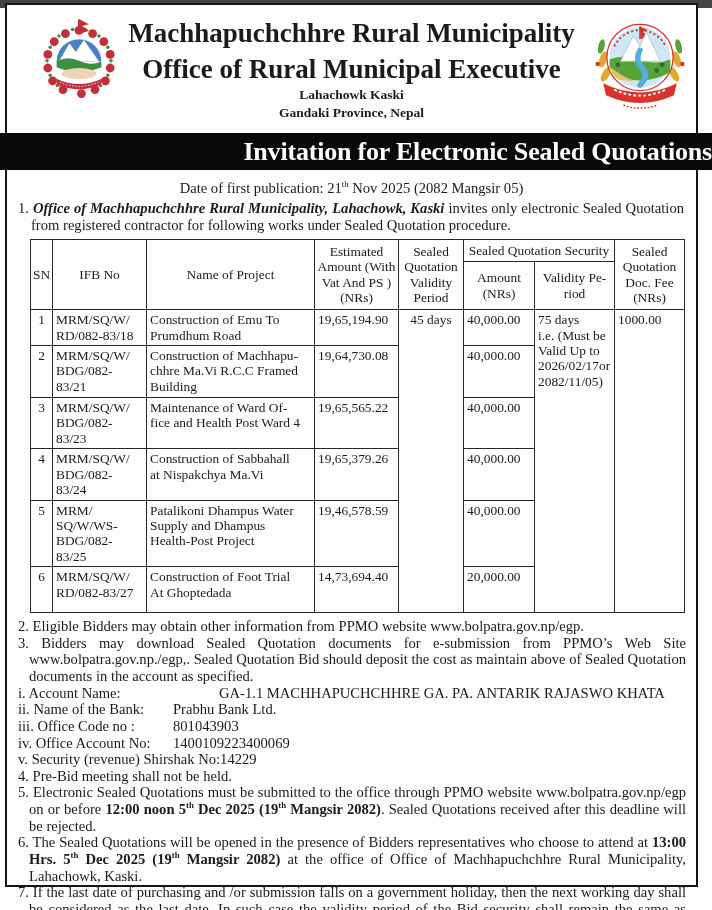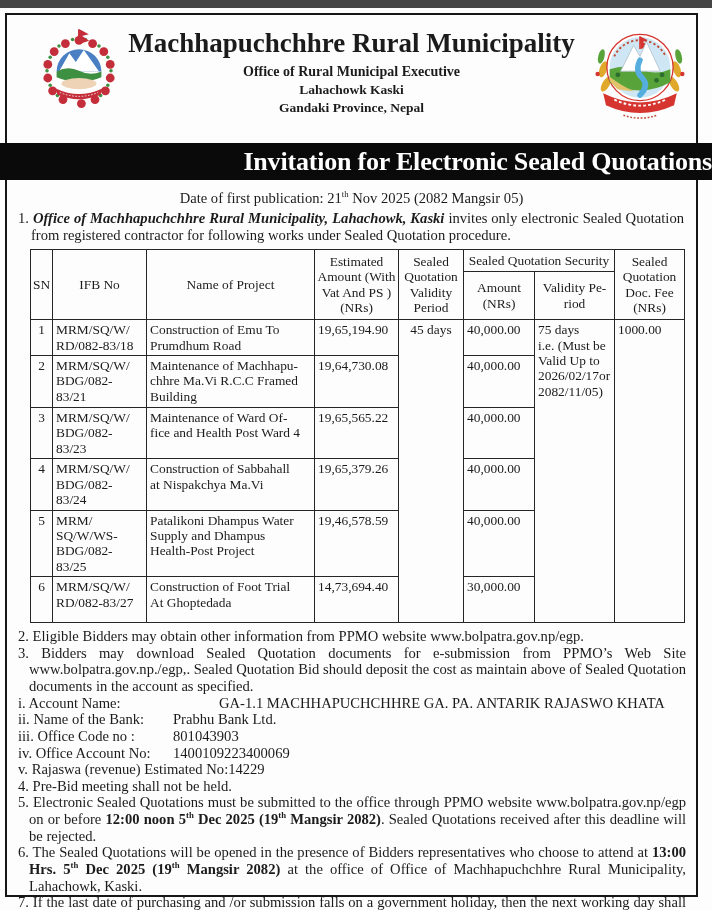--- a/index.html
+++ b/index.html
@@ -4,31 +4,31 @@
 <style>
   * { margin:0; padding:0; box-sizing:border-box; }
   html,body { width:712px; height:910px; }
   body {
     font-family:"Liberation Serif","DejaVu Serif",serif;
     background:#ffffff; color:#1b1b1b;
   }
   .screen { position:relative; width:712px; height:910px; background:#fdfdfd; overflow:hidden; }
   .topbar { position:absolute; top:0; left:0; width:712px; height:8px; background:#454545; }
   .sheet {
-    position:absolute; top:13px; left:5px; width:693px; height:884px;
+    position:absolute; top:3px; left:5px; width:693px; height:884px;
     border:2px solid #161616; padding:8px 4px 0 4px; background:#fdfdfd;
   }
 
   
   .letterhead { position:relative; height:116px; }
   .logo-left { position:absolute; left:28px; top:6px; }
   .logo-right { position:absolute; right:6px; top:-2px; }
   .head-center { text-align:center; padding-top:6px; }
   .title { font-size:27px; font-weight:bold; line-height:1.1; }
-  .subtitle { font-size:14px; font-weight:bold; margin-top:5px; }
+  .subtitle { font-size:27px; font-weight:bold; margin-top:5px; }
   .addr { font-size:13.5px; margin-top:3px; line-height:1.1;font-weight:bold; }
 
   
   .banner {
     margin:4px -20px 0 -11px; height:37px; background:#0a0a0a;
     color:#ffffff; text-align:right; font-weight:bold; font-size:26px;
     line-height:37px; letter-spacing:-0.2px;
   }
 
   .pubdate { text-align:center; font-size:14.6px; margin-top:10px; }
@@ -217,21 +217,21 @@
 i.e. (Must be
 Valid Up to
 2026/02/17or
 2082/11/05)</td>
         <td class="num" rowspan="6">1000.00</td>
       </tr>
       <tr class="r2">
         <td class="ctr">2</td>
         <td>MRM/SQ/W/
 BDG/082-83/21</td>
-        <td>Maintenance of Machhapu-
+        <td>Construction of Machhapu-
 chhre Ma.Vi R.C.C Framed
 Building</td>
         <td class="num">19,64,730.08</td>
         <td class="num">40,000.00</td>
       </tr>
       <tr class="r3">
         <td class="ctr">3</td>
         <td>MRM/SQ/W/
 BDG/082-83/23</td>
         <td>Maintenance of Ward Of-
@@ -259,21 +259,21 @@
         <td class="num">19,46,578.59</td>
         <td class="num">40,000.00</td>
       </tr>
       <tr class="r6">
         <td class="ctr">6</td>
         <td>MRM/SQ/W/
 RD/082-83/27</td>
         <td>Construction of Foot Trial
 At Ghoptedada</td>
         <td class="num">14,73,694.40</td>
-        <td class="num">30,000.00</td>
+        <td class="num">20,000.00</td>
       </tr>
     </tbody>
       </table>
 
     <div class="notes">
       <p class="para note"><span>2.</span> <span>Eligible Bidders may obtain other information from PPMO website www.bolpatra.gov.np/egp.</span></p>
       <p class="para note"><span>3.</span> <span>Bidders may download Sealed Quotation documents for e-submission from PPMO’s Web Site www.bolpatra.gov.np./egp,. Sealed Quotation Bid should deposit the cost as maintain above of Sealed Quotation documents in the account as specified.</span></p>
 
       <div class="para acct">
         <span class="lab wide">i. Account Name:</span>
@@ -285,21 +285,21 @@
       </div>
       <div class="para acct">
         <span class="lab">iii. Office Code no :</span>
           <span>801043903</span>
       </div>
       <div class="para acct">
         <span class="lab">iv. Office Account No:</span>
           <span>1400109223400069</span>
       </div>
       <div class="para acct">
-        <span>v. Rajaswa (revenue) Estimated No:14229</span>
+        <span>v. Security (revenue) Shirshak No:14229</span>
       </div>
 
       <p class="para note"><span>4.</span> <span>Pre-Bid meeting shall not be held.</span></p>
       <p class="para note"><span>5.</span> <span>Electronic Sealed Quotations must be submitted to the office through PPMO website www.bolpatra.gov.np/egp  on or before </span><b><span>12:00 noon 5</span><sup>th</sup><span> Dec 2025 (19</span><sup>th</sup><span> Mangsir 2082)</span></b><span>. Sealed Quotations received after this deadline will be rejected.</span></p>
       <p class="para note"><span>6.</span> <span>The Sealed Quotations will be opened in the presence of Bidders representatives who choose to attend at </span><b><span>13:00 Hrs. 5</span><sup>th</sup><span> Dec 2025 (19</span><sup>th</sup><span> Mangsir 2082)</span></b><span> at the office of Office of Machhapuchchhre Rural Municipality, Lahachowk, Kaski.</span></p>
       <p class="para note"><span>7.</span> <span>If the last date of purchasing and /or submission falls on a government holiday, then the next working day shall be considered as the last date. In such case the validity period of the Bid security shall remain the same as specified for the original last date of Sealed Quotation submission.</span></p>
 
     </div>
 
   </div>

